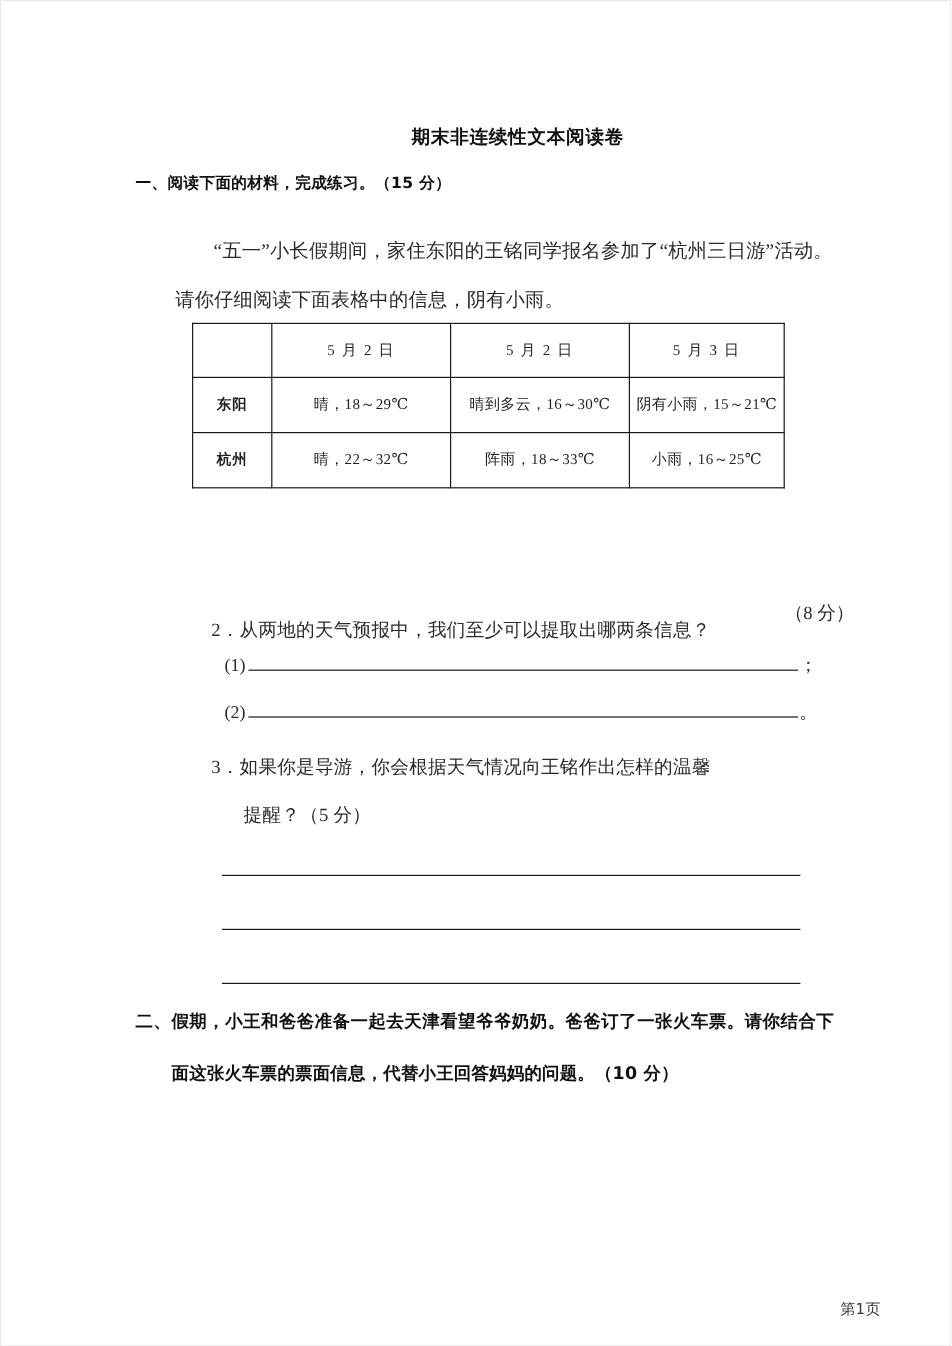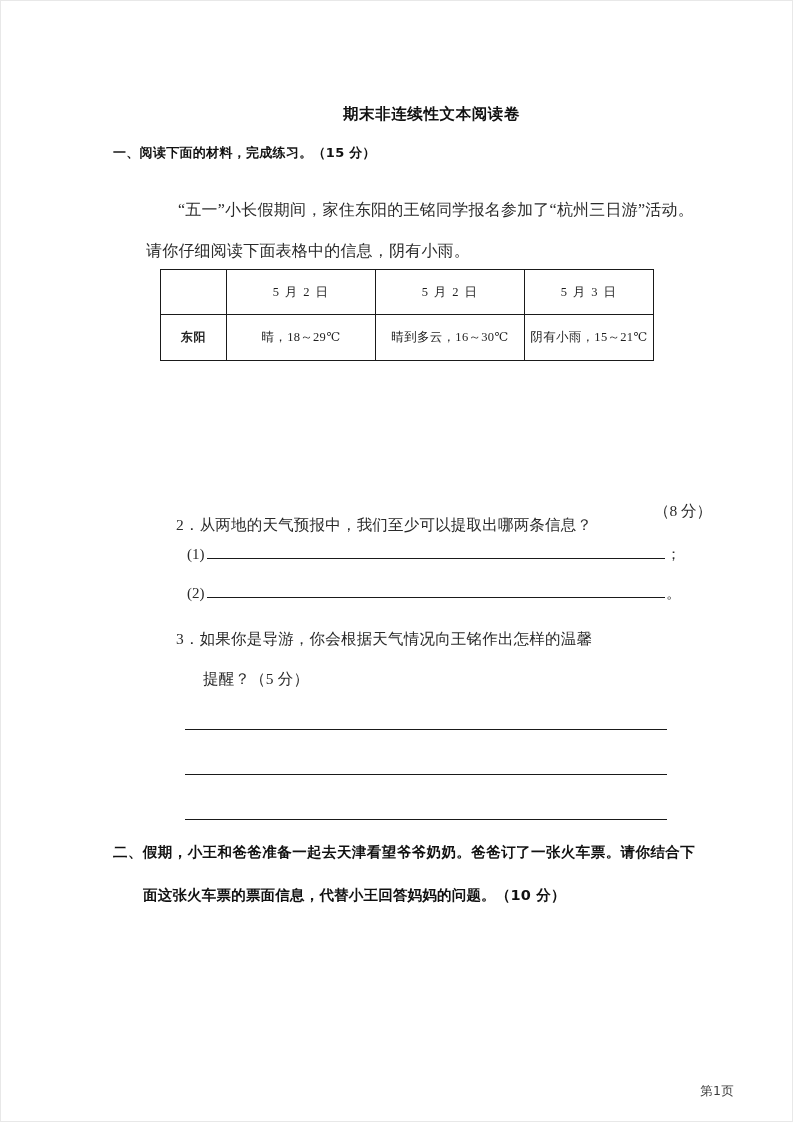--- a/index.html
+++ b/index.html
@@ -206,20 +206,26 @@
         <th class="date-head col-d1">5 月 2 日</th>
         <th class="date-head col-d2">5 月 2 日</th>
         <th class="date-head col-d3">5 月 3 日</th>
       </tr>
       <tr>
         <td class="row-head">东阳</td>
         <td class="cell">晴，18～29℃</td>
         <td class="cell">晴到多云，16～30℃</td>
         <td class="cell">阴有小雨，15～21℃</td>
       </tr>
+      <tr>
+        <td class="row-head">杭州</td>
+        <td class="cell">晴，22～32℃</td>
+        <td class="cell">阵雨，18～33℃</td>
+        <td class="cell">小雨，16～25℃</td>
+      </tr>
     </tbody>
   </table>
 
 
   <div class="q-line q2">2．从两地的天气预报中，我们至少可以提取出哪两条信息？</div>
 
   <div class="q2-pts">（8 分）</div>
 
   <div class="sub-ans ans-1">
     <span class="lbl">(1)</span>

